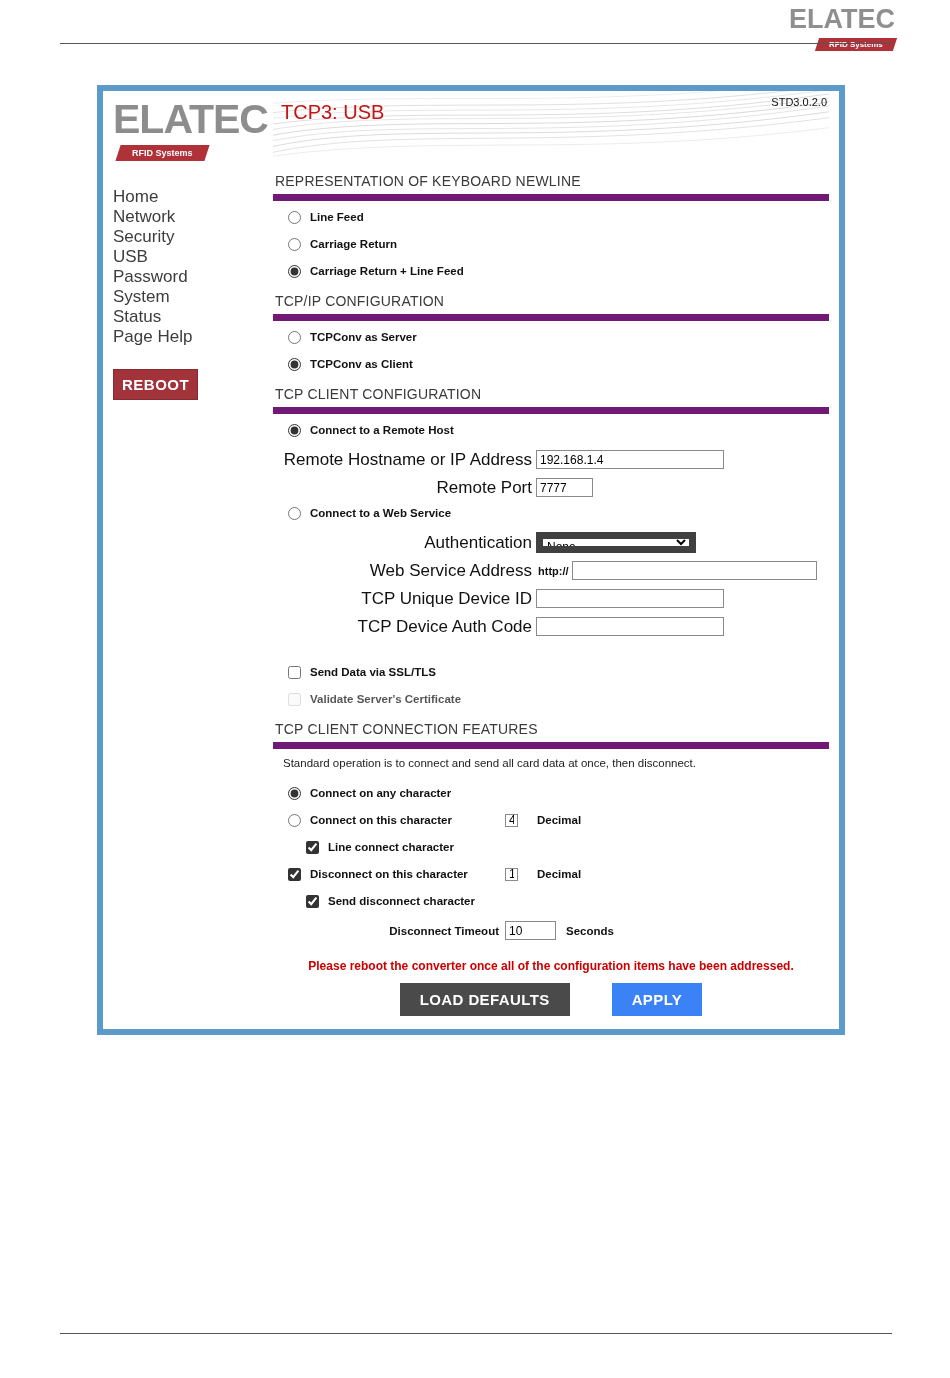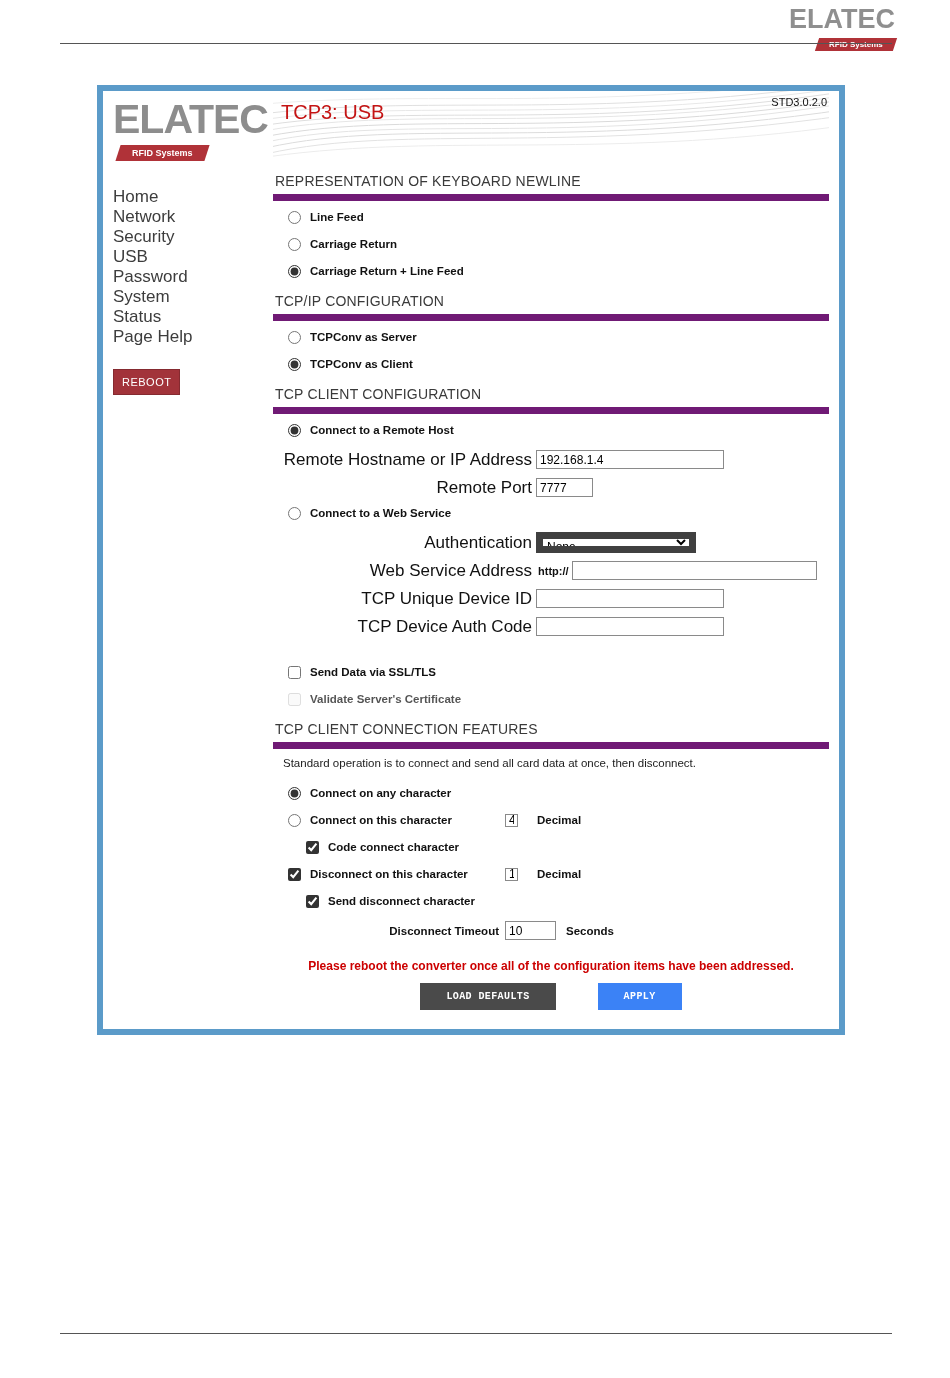--- a/index.html
+++ b/index.html
@@ -18,21 +18,21 @@
   
   .app-frame{position:absolute;top:85px;left:97px;width:748px;height:950px;border:6px solid #5b9bc9;background:#fff;display:flex;overflow:hidden}
 
   
   .sidebar{flex:0 0 170px;width:170px;padding:8px 0 0 10px}
   .side-logo{font-size:41px;font-weight:bold;color:#8d8d8d;letter-spacing:-1px;line-height:1}
   .side-badge{display:inline-block;background:#b03238;color:#fff;font-size:9px;font-weight:bold;padding:3px 14px;transform:skewX(-18deg);margin:5px 0 0 5px}
   .side-badge span{display:inline-block;transform:skewX(18deg)}
   .nav{margin-top:26px}
   .nav-item{font-size:17px;color:#3d3d3d;line-height:20px;cursor:pointer}
-  .reboot-btn{margin-top:22px;background:#a2333a;color:#fff;border:1px solid #852a30;font-size:11px;font-weight:normal;padding:6px 8px;letter-spacing:.5px;cursor:pointer;font-family:inherit}
+  .reboot-btn{margin-top:22px;background:#a2333a;color:#fff;border:1px solid #852a30;font-size:15px;font-weight:bold;padding:6px 8px;letter-spacing:.5px;cursor:pointer;font-family:inherit}
 
   
   .main{flex:1;padding:0 10px 0 0;position:relative}
   .app-header{position:relative;height:68px;overflow:hidden}
   .app-header svg{position:absolute;left:0;top:0;width:100%;height:100%}
   .app-title{position:relative;font-size:20px;font-weight:normal;color:#c41414;padding:10px 0 0 8px}
   .app-version{position:absolute;top:5px;right:2px;font-size:11px;color:#111}
 
   .section-title{font-size:14px;color:#3a3a3a;border-bottom:7px solid #701a75;padding:0 0 5px 2px;margin:14px 0 8px 0;letter-spacing:.2px}
 
@@ -49,21 +49,21 @@
   .txt{height:19px;border:1px solid #8a8a8a;font-size:12px;padding:1px 3px;font-family:inherit;background:#fff}
   .w188{width:188px}.w57{width:57px}.w245{width:245px}.w51{width:51px}
   .sel{width:160px;height:21px;border:7px solid #404040;font-size:12px;font-family:inherit;background:#fff}
   .prefix{font-size:11px;font-weight:bold;color:#111;margin:0 3px 0 2px}
   .unit{font-size:11.5px;font-weight:bold;color:#111;margin-left:10px}
   .gap{height:20px}
 
   .desc{font-size:11.5px;color:#1c1c1c;margin:6px 0 16px 10px}
   .notice{color:#cc0000;font-size:12px;font-weight:bold;text-align:center;margin:18px 0 10px 0}
   .btn-row{display:flex;justify-content:center;gap:42px;margin-top:4px}
-  .btn{border:none;color:#fff;font-size:10px;font-weight:bold;padding:8px 26px;letter-spacing:.4px;cursor:pointer;font-family:Liberation Mono, monospace}
+  .btn{border:none;color:#fff;font-size:15px;font-weight:bold;padding:8px 20px;letter-spacing:.4px;cursor:pointer;font-family:Liberation Sans, sans-serif}
   .btn-gray{background:#4a4a4a}
   .btn-red{background:#3b82f6}
 </style>
 </head>
 <body>
 
 <div class="doc-logo">
   <div class="doc-logo-text">ELATEC</div>
   <div class="doc-badge"><span>RFID Systems</span></div>
 </div>
@@ -187,21 +187,21 @@
       <span class="opt-label">Connect on any character</span>
     </div>
     <div class="opt-row">
       <input type="radio" name="connectmode" style="">
       <span class="opt-label w195">Connect on this character</span>
       <input class="txt w51" type="text" value="48" style="">
       <span class="unit">Decimal</span>
     </div>
     <div class="opt-row indent">
       <input type="checkbox" checked="" style="">
-      <span class="opt-label">Code connect character</span>
+      <span class="opt-label">Line connect character</span>
     </div>
     <div class="opt-row">
       <input type="checkbox" checked="" style="">
       <span class="opt-label w195">Disconnect on this character</span>
       <input class="txt w51" type="text" value="13" style="">
       <span class="unit">Decimal</span>
     </div>
     <div class="opt-row indent">
       <input type="checkbox" checked="" style="">
       <span class="opt-label">Send disconnect character</span>

